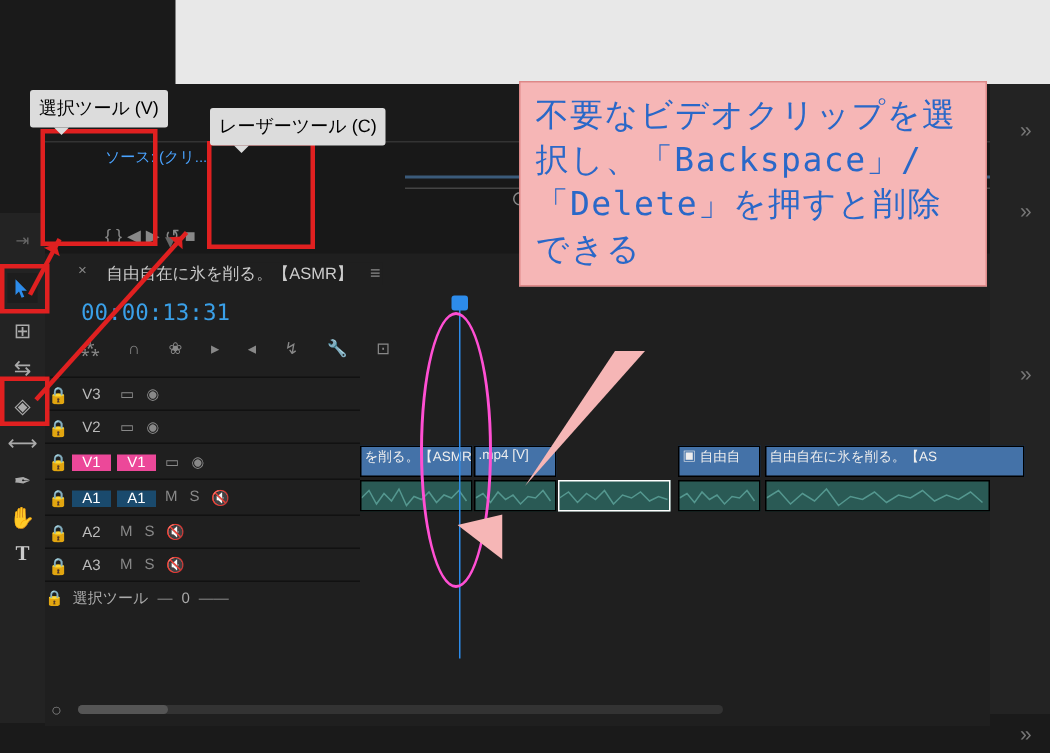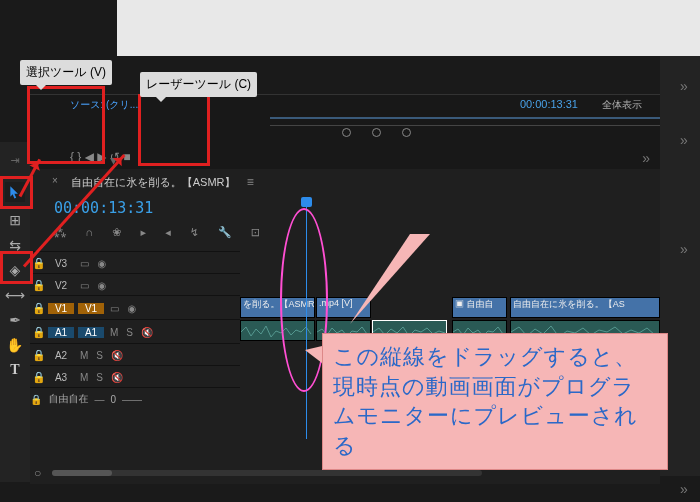--- a/index.html
+++ b/index.html
@@ -39,21 +39,21 @@
   .tl-icons{position:absolute;left:24px;top:55px;font-size:11px;color:#888;letter-spacing:8px}
   .tl-ruler{position:absolute;left:210px;top:30px;right:0;height:28px}
   .tl-ruler .tick{position:absolute;top:20px;width:1px;height:8px;background:#555}
   .tl-ruler .lbl{position:absolute;top:2px;color:#888;font-size:9px}
   .playhead{position:absolute;top:30px;width:1px;height:240px;background:#2d8ceb;z-index:5}
   .playhead::before{content:"";position:absolute;left:-5px;top:-2px;width:11px;height:10px;background:#2d8ceb;border-radius:2px}
   
   .trk{position:absolute;left:0;width:210px;height:22px;display:flex;align-items:center;font-size:10px;color:#bbb;border-top:1px solid #111}
   .trk .lk{width:18px;text-align:center;color:#888;flex:none;font-size:11px}
   .trk .nm{width:26px;text-align:center;flex:none}
-  .trk .nm.hl{background:#a16207;color:#fff}
+  .trk .nm.hl{background:#ec4899;color:#fff}
   .trk .nm.hlA{background:#1a4a6d;color:#fff}
   .trk .ex{flex:1;display:flex;gap:8px;padding-left:6px;color:#888}
   .mixrow{position:absolute;left:0;width:210px;height:22px;display:flex;align-items:center;font-size:10px;color:#aaa;border-top:1px solid #111}
   
   .cliparea{position:absolute;left:210px;top:82px;right:0;height:200px}
   .clip{position:absolute;height:21px;border:1px solid #000;font-size:9px;color:#eee;overflow:hidden;padding-left:2px;white-space:nowrap;box-sizing:border-box}
   .clip.v{background:#4472a8}
   .clip.v.sel{background:#7a8999;border:1px solid #fff}
   .clip.a{background:#2a5a55}
   .clip.a .wave{position:absolute;left:0;right:0;top:3px;height:15px;opacity:.5}
@@ -189,32 +189,32 @@
         <span class="lk">🔒</span>
         <span class="nm">A3</span>
         <span class="ex">
           <span>M</span>
           <span>S</span>
           <span>🔇</span>
         </span>
       </div>
   <div class="mixrow" style="top:218px">
         <span class="lk">🔒</span>
-        <span style="padding:0 6px">自由自在</span>
+        <span style="padding:0 6px">選択ツール</span>
         <span style="color:#888">—</span>
         <span style="padding:0 6px">0</span>
         <span style="color:#888">——</span>
       </div>
 
   <div class="cliparea">
 
     <div class="clip v" style="left:0;top:46px;width:75px"><span>を削る。【ASMR】</span></div>
     <div class="clip v" style="left:76px;top:46px;width:55px"><span>.mp4 [V]</span></div>
     <div class="clip v" style="left:212px;top:46px;width:55px"><span>▣ 自由自</span></div>
-    <div class="clip v" style="left:270px;top:46px;width:150px"><span>自由自在に氷を削る。【AS</span></div>
+    <div class="clip v" style="left:270px;top:46px;width:173px"><span>自由自在に氷を削る。【AS</span></div>
 
     <div class="clip a" style="left:0;top:69px;width:75px">
           <svg class="wave">
             <polyline points="0,8 5,3 10,12 15,5 20,10 25,2 30,13 35,7 40,9 45,4 50,11 55,6 60,8 65,3 70,10" stroke="#7fd4c9" fill="none"></polyline>
           </svg>
         </div>
     <div class="clip a" style="left:76px;top:69px;width:55px">
           <svg class="wave">
             <polyline points="0,8 5,5 10,11 15,4 20,9 25,6 30,12 35,7 40,8 45,3 50,10" stroke="#7fd4c9" fill="none"></polyline>
           </svg>
@@ -237,22 +237,22 @@
   </div>
 
   <div style="position:absolute;left:4px;bottom:4px;color:#888;font-size:12px">○</div>
   <div style="position:absolute;left:22px;bottom:8px;width:430px;height:6px;background:#333;border-radius:3px">
         <div style="position:absolute;left:0;width:60px;height:6px;background:#555;border-radius:3px"></div>
       </div>
 </div>
 
 <div class="ellipse" style="left:280px;top:208px;width:44px;height:180px"></div>
 
+<div class="callout" style="left:346px;top:54px;width:290px">不要なビデオクリップを選択し、「Backspace」/「Delete」を押すと削除できる</div>
 <svg style="position:absolute;left:350px;top:234px;z-index:19" width="80" height="90">
       <polygon points="60,0 80,0 0,90" fill="#f6b6b6"></polygon>
     </svg>
 
-<div class="callout" style="left:322px;top:333px;width:324px">この縦線をドラッグすると、現時点の動画画面がプログラムモニターにプレビューされる</div>
 <svg style="position:absolute;left:305px;top:338px;z-index:19" width="30" height="40">
       <polygon points="30,5 30,35 0,12" fill="#f6b6b6"></polygon>
     </svg>
 
 </div>
 
 </body></html>

